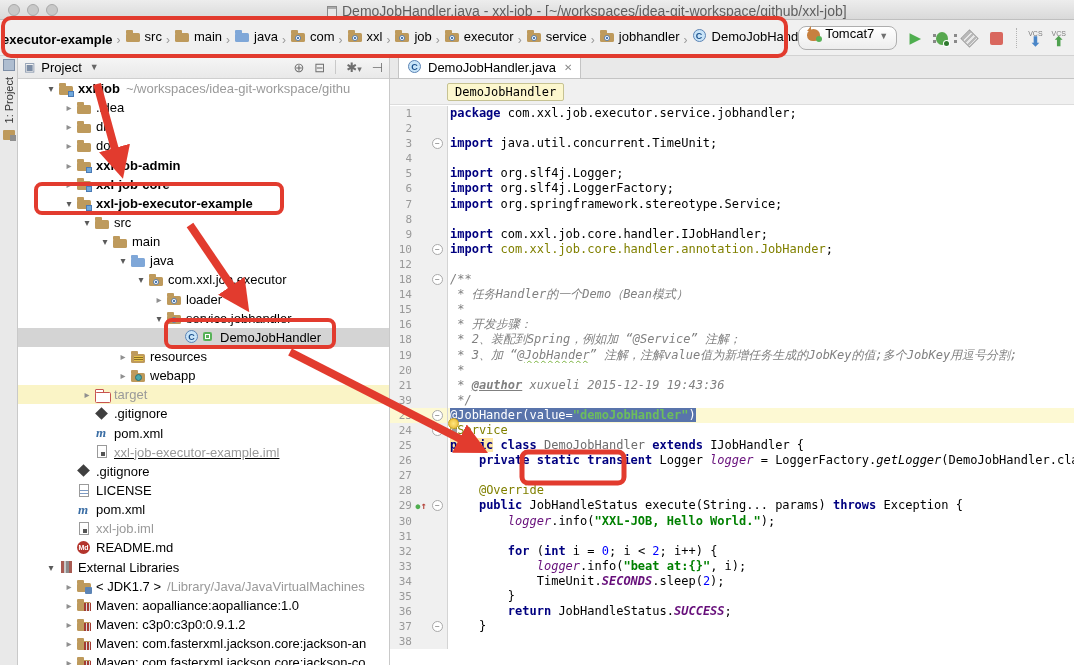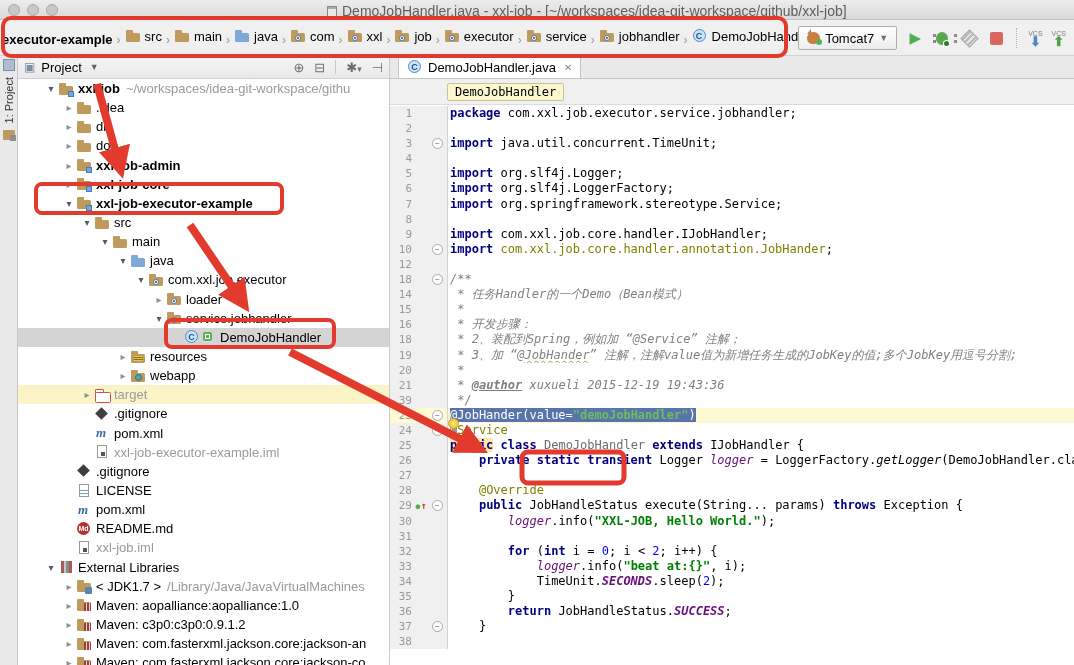--- a/index.html
+++ b/index.html
@@ -14,22 +14,22 @@
   .doc-ic{display:inline-block;width:10px;height:12px;background:#e7e7e7;border:1px solid #8a8a8a;
     vertical-align:-2px;margin-right:5px;box-shadow:inset 0 2px 0 #aaa}
   
   .navbar{position:absolute;left:0;top:20px;width:1074px;height:36px;background:#f0f0f0;
     border-bottom:1px solid #d2d2d2;display:flex;align-items:center;padding-left:2px;white-space:nowrap}
   .crumb{display:inline-flex;align-items:center;gap:4px;font-size:13px;cursor:default}
   .crumb .clabel.b{font-weight:bold}
   .sep{color:#9a9a9a;margin:0 4px;font-size:12px}
   .nav-down{color:#3fa13f;font-weight:bold;font-size:15px;margin-left:10px}
   .toolbar{position:absolute;top:24px;right:8px;height:28px;display:flex;align-items:center;gap:9px}
-  .combo{display:flex;align-items:center;gap:5px;background:linear-gradient(#fff,#ededed);
-    border:1px solid #aeaeae;border-radius:2px;height:24px;padding:8px 8px;font-size:13px}
+  .combo{display:flex;align-items:flex-end;gap:5px;background:linear-gradient(#fff,#ededed);
+    border:1px solid #aeaeae;border-radius:8px;height:24px;padding:8px 8px;font-size:13px}
   .cat{width:13px;height:12px;background:#c7803f;border-radius:50% 50% 45% 45%;position:relative}
   .cat::before{content:"";position:absolute;left:0;top:-3px;border-left:4px solid transparent;
     border-right:0 solid transparent;border-bottom:5px solid #c7803f}
   .cat::after{content:"";position:absolute;right:0;top:-3px;width:6px;height:6px;
     background:#57b157;border-radius:50%;left:9px;top:7px}
   .dd{color:#707070;font-size:9px}
   .tbtn{width:18px;height:18px;display:flex;align-items:center;justify-content:center;font-size:14px}
   .run{color:#4fae4f;font-size:15px}
   .bug{width:12px;height:13px;background:#57a84f;border-radius:50%;position:relative}
   .bug::before{content:"";position:absolute;left:-3px;top:2px;width:18px;height:9px;
@@ -400,21 +400,21 @@
         </span>
         <span class="tl">.gitignore</span>
       </div>
       <div class="trow" style="padding-left: 62px;">
         <span class="arr"></span>
         <span class="ic ic-mvn">
           <i>m</i>
         </span>
         <span class="tl">pom.xml</span>
       </div>
-      <div class="trow" style="padding-left: 62px;">
+      <div class="trow" style="padding-left: 62px; text-decoration: underline;">
         <span class="arr"></span>
         <span class="ic ic-iml">
           <i></i>
         </span>
         <span class="tl dim">xxl-job-executor-example.iml</span>
       </div>
       <div class="trow" style="padding-left: 44px;">
         <span class="arr"></span>
         <span class="ic ic-git">
           <i></i>
@@ -430,31 +430,31 @@
       </div>
       <div class="trow" style="padding-left: 44px;">
         <span class="arr"></span>
         <span class="ic ic-mvn">
           <i>m</i>
         </span>
         <span class="tl">pom.xml</span>
       </div>
       <div class="trow" style="padding-left: 44px;">
         <span class="arr"></span>
+        <span class="ic ic-iml">
+          <i></i>
+        </span>
+        <span class="tl dim">xxl-job.iml</span>
+      </div>
+      <div class="trow" style="padding-left: 44px;">
+        <span class="arr"></span>
         <span class="ic ic-md">
           <i>Md</i>
         </span>
         <span class="tl">README.md</span>
-      </div>
-      <div class="trow" style="padding-left: 44px;">
-        <span class="arr"></span>
-        <span class="ic ic-iml">
-          <i></i>
-        </span>
-        <span class="tl dim">xxl-job.iml</span>
       </div>
       <div class="trow" style="padding-left: 26px;">
         <span class="arr open">▾</span>
         <span class="ic ic-extlib">
           <i></i>
         </span>
         <span class="tl">External Libraries</span>
       </div>
       <div class="trow" style="padding-left: 44px;">
         <span class="arr">▸</span>

